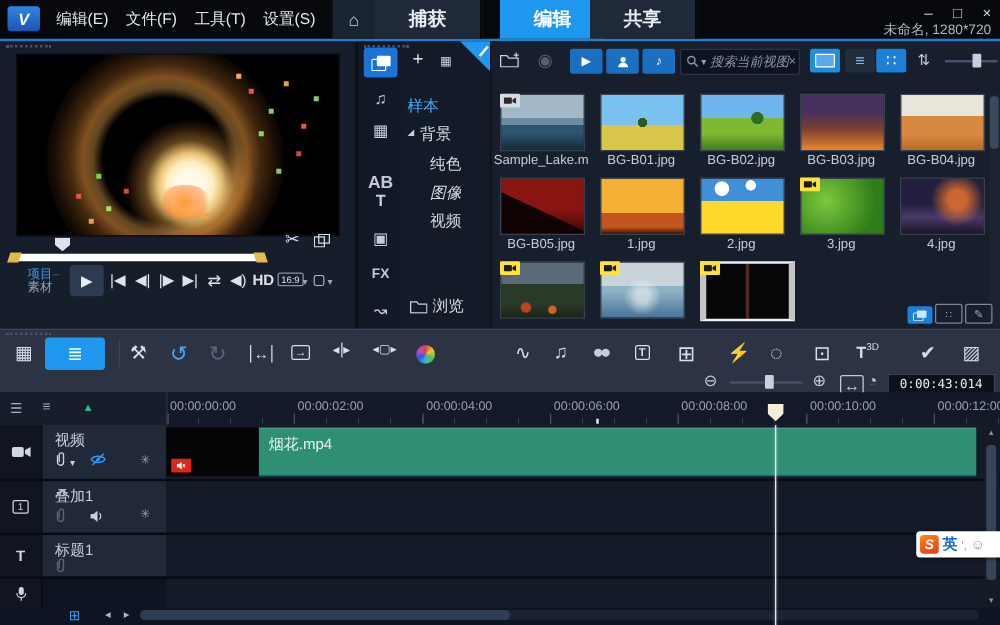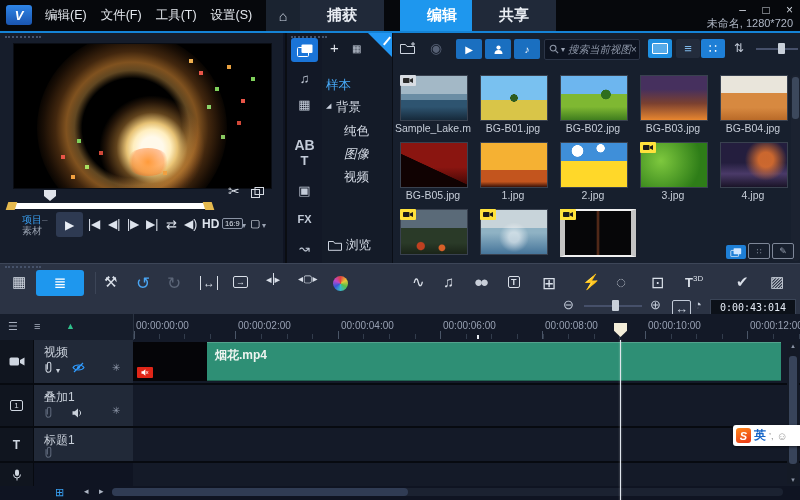--- a/index.html
+++ b/index.html
@@ -138,21 +138,21 @@
   .trow{left:0;width:800px;border-bottom:2px solid #070a10;}
   .tcell{left:0;top:0;width:33px;height:100%;background:#10151f;border-right:1px solid #070a10;color:#cfd6e0;}
   .thead{left:34px;top:0;width:99px;height:100%;background:#212938;}
   .tbody{left:133px;top:0;right:0;height:100%;background:#141a28;}
   .tlabel{left:10px;top:4px;font-size:12px;color:#c9d0da;}
   .hic{top:21px;color:#c9d0da;}
   .clip{left:133px;top:2px;height:39px;width:648px;display:flex;}
   .clip-thumb{width:74px;background:#050508;position:relative;}
   .mute-badge{position:absolute;left:4px;bottom:3px;width:16px;height:11px;background:#e02618;border-radius:1px;
     color:#fff;font-size:7px;display:flex;align-items:center;justify-content:center;}
-  .clip-body{flex:1;background:#2e8f75;box-shadow:inset 0 1px 0 rgba(255,255,255,.18),inset 0 -1px 0 rgba(0,0,0,.3);font-weight:bold;}
+  .clip-body{flex:1;background:#2e8f75;box-shadow:inset 0 1px 0 rgba(255,255,255,.18),inset 0 -1px 0 rgba(0,0,0,.3);}
   .clip-name{padding:5px 0 0 8px;font-size:12px;color:#eef4f0;}
   .playline{left:620px;top:0;width:1px;height:172px;background:#dfe5ec;box-shadow:0 0 2px rgba(255,255,255,.6);z-index:6;}
   .tl-vscroll{right:1px;top:28px;width:12px;height:142px;background:#141a26;color:#8a93a4;font-size:7px;text-align:center;}
   .tl-vthumb{left:2px;top:14px;width:8px;height:108px;background:#38445a;border-radius:3px;}
   .hscroll-track{left:112px;top:174px;width:671px;height:8px;background:#1b2231;border-radius:4px;}
   .hscroll-thumb{left:0;top:0;width:296px;height:8px;background:#303c54;border-radius:4px;}
   .hs-ic{top:172px;color:#aeb6c4;font-size:9px;}
 
   
   #ime{left:733px;top:425px;width:64px;height:21px;background:#fff;border-radius:3px;

